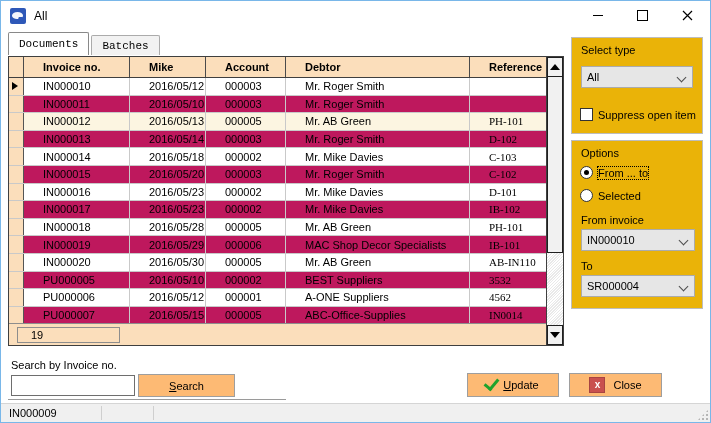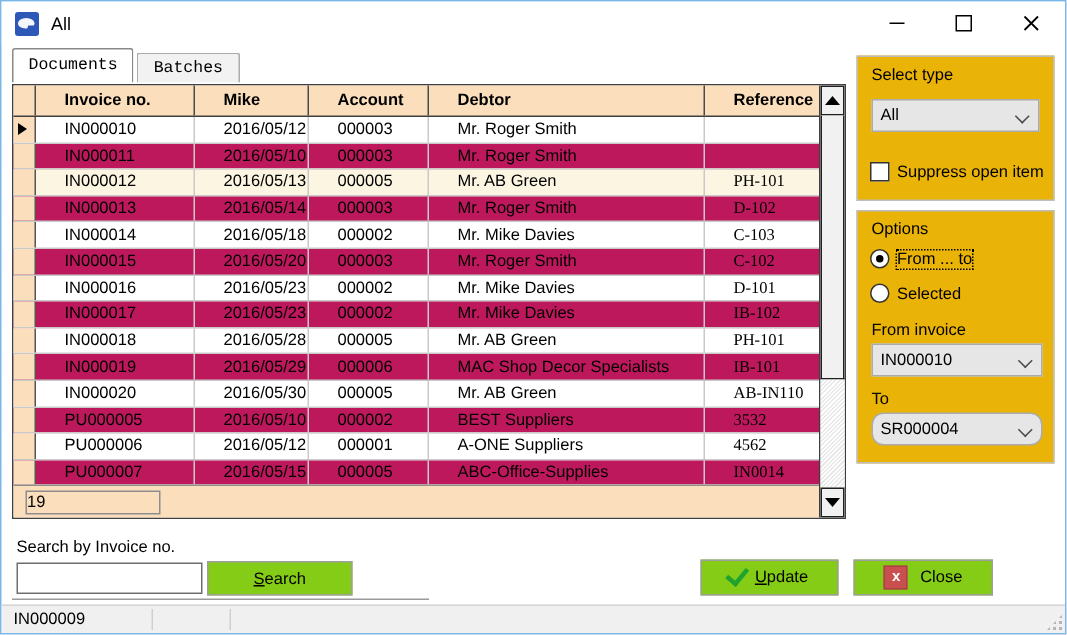--- a/index.html
+++ b/index.html
@@ -30,34 +30,34 @@
   .grid-header .hcell{border-right:1px solid #4a4a4a;display:flex;align-items:center;padding-left:4px;box-sizing:border-box;overflow:hidden;white-space:nowrap;}
   .grid-header .hcell:last-child{border-right:none;}
   .grid-body{flex:1;overflow:hidden;}
   .drow{height:17.6px;box-sizing:border-box;border-bottom:1px solid #c9c9c9;}
   .drow .cell{display:flex;align-items:center;padding-left:4px;border-right:1px solid #c9c9c9;box-sizing:border-box;overflow:hidden;white-space:nowrap;}
   .drow .cell:last-child{border-right:none;font-family:Liberation Serif, serif;}
   .drow .ind{background:#FBDEBB;border-right:1px solid #555;padding-left:3px;}
   .v0{background:#ffffff;} .v1{background:#be185d;} .v2{background:#FCF5E1;}
   .row-arrow{width:0;height:0;border-left:6px solid #000;border-top:4px solid transparent;border-bottom:4px solid transparent;}
   .grid-footer{height:22px;background:#FBDEBB;border-top:1px solid #8d8d8d;display:flex;align-items:center;box-sizing:border-box;}
-  .count-box{margin-left:8px;width:88px;height:14px;line-height:14px;border:1px solid #8d8d8d;background:#FBDEBB;padding-left:0;}
+  .count-box{margin-left:8px;width:88px;height:14px;line-height:14px;border:1px solid #8d8d8d;background:#FBDEBB;padding-left:13px;}
 
   
   .scrollbar{width:17px;border-left:1px solid #3f3f3f;display:flex;flex-direction:column;background:#fff;box-sizing:border-box;}
   .sb-btn{height:20px;background:#f1f1f1;border:1px solid #1f1f1f;box-sizing:border-box;display:flex;align-items:center;justify-content:center;}
   .sb-thumb{height:176px;background:#f1f1f1;border:1px solid #1f1f1f;border-top:none;box-sizing:border-box;}
   .sb-track{flex:1;background:repeating-linear-gradient(135deg,#ffffff 0 1px,#e9e9e9 1px 2px);}
   .tri-up{width:0;height:0;border-bottom:6px solid #000;border-left:5px solid transparent;border-right:5px solid transparent;}
   .tri-down{width:0;height:0;border-top:6px solid #000;border-left:5px solid transparent;border-right:5px solid transparent;}
 
   
   .search-label{position:absolute;left:10px;top:358px;}
   .search-input{position:absolute;left:10px;top:374px;width:116px;height:19px;border:1px solid #6e6e6e;background:#fff;font:inherit;padding:0 3px;}
-  .btn{background:#84cc16;border:1px solid #9e9e9e;display:flex;align-items:center;justify-content:center;box-sizing:border-box;font:inherit;}
+  .btn{background:#fdba74;border:1px solid #9e9e9e;display:flex;align-items:center;justify-content:center;box-sizing:border-box;font:inherit;}
   .search-btn{position:absolute;left:137px;top:373px;width:97px;height:23px;}
   .uline-first{display:inline-block;}
   .uline-first::first-letter{text-decoration:underline;}
   .bottom-line{position:absolute;left:7px;top:398px;width:278px;height:1px;background:#9a9a9a;}
   .update-btn{position:absolute;left:466px;top:372px;width:92px;height:24px;gap:7px;}
   .close-btn{position:absolute;left:568px;top:372px;width:93px;height:24px;gap:8px;}
   .check-icon{width:6px;height:11px;border-right:3px solid #1FA32C;border-bottom:3px solid #1FA32C;transform:rotate(40deg);margin-top:-4px;}
   .closex-icon{width:16px;height:16px;background:#C9504E;border:1px solid #a84442;box-sizing:border-box;display:flex;align-items:center;justify-content:center;color:#fff;font-weight:bold;font-size:10px;line-height:1;}
 
   
@@ -294,21 +294,21 @@
     <div class="radio-row" style="left:8px;top:48px;">
       <div class="radio" id="radio1"></div>
       <span class="radio-label" id="radio1-label">Selected</span>
     </div>
     <div class="field-label" style="left:9px;top:73px;">From invoice</div>
     <div class="combo" style="left:9px;top:88px;width:114px;">
       <span>IN000010</span>
       <span class="chev"></span>
     </div>
     <div class="field-label" style="left:9px;top:119px;">To</div>
-    <div class="combo" style="left:9px;top:134px;width:114px;border-radius:8px;">
+    <div class="combo" style="left:9px;top:134px;width:114px;">
       <span>SR000004</span>
       <span class="chev"></span>
     </div>
   </div>
 
   <div class="statusbar">
     <div class="status-text">IN000009</div>
     <div class="status-div" style="left:100px;"></div>
     <div class="status-div" style="left:152px;"></div>
     <div class="grip"></div>

